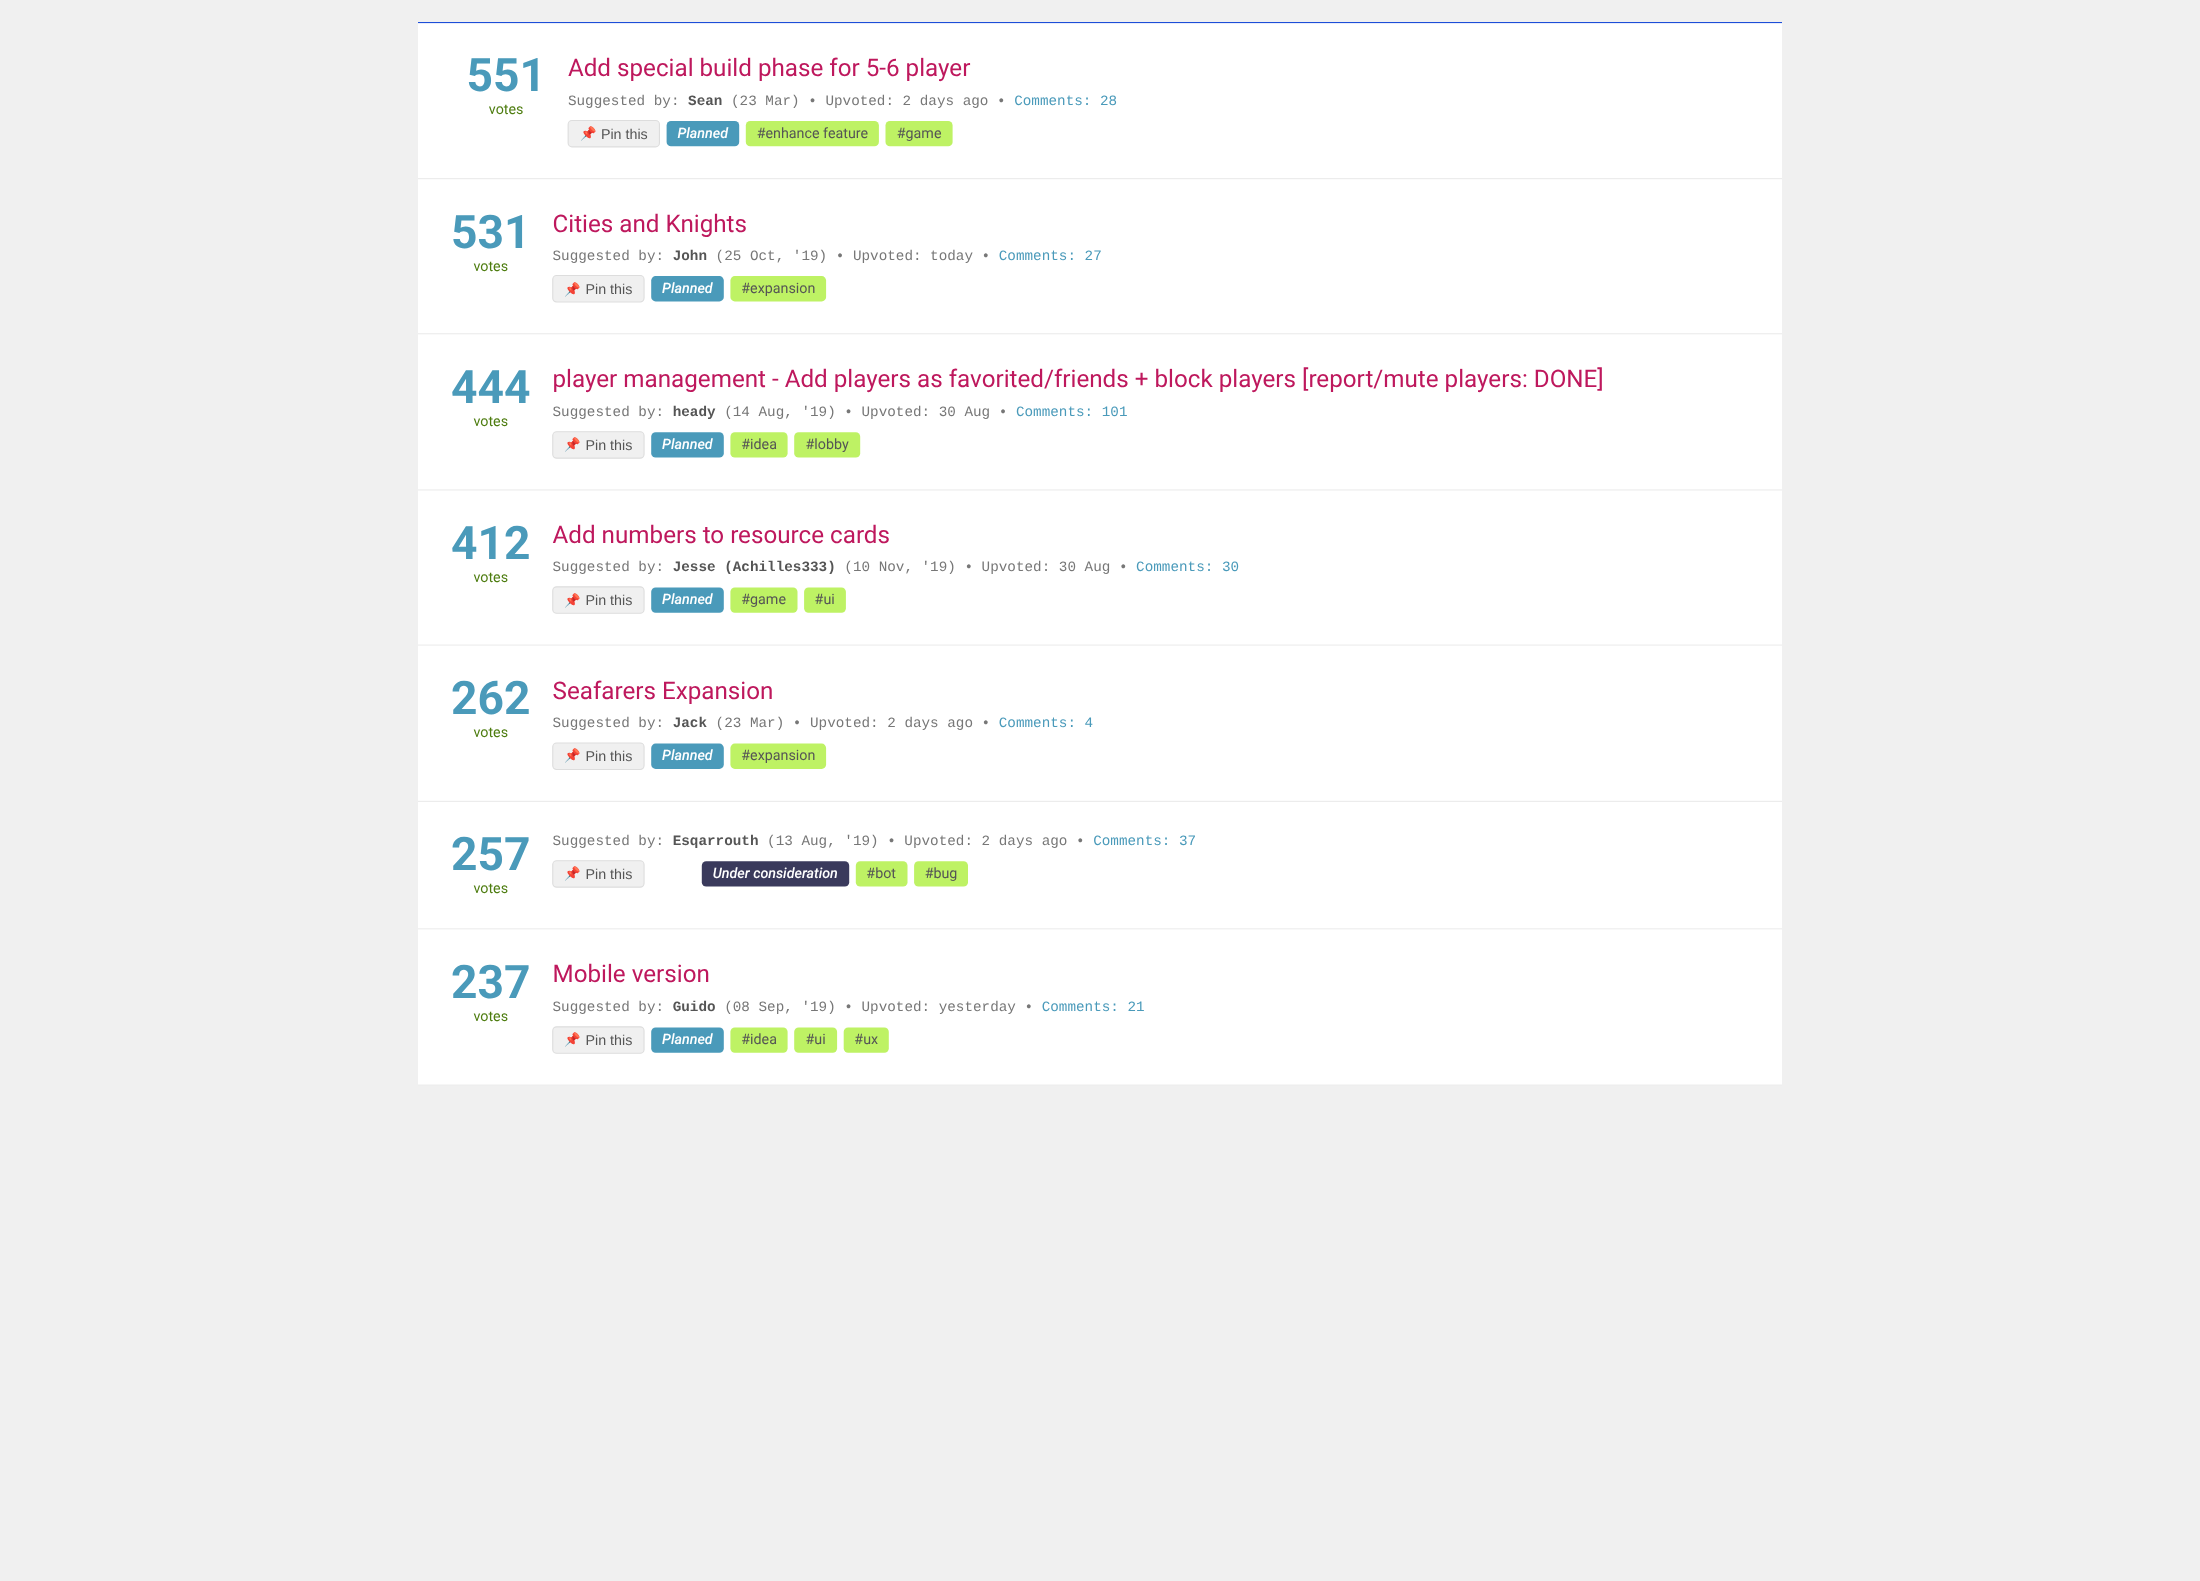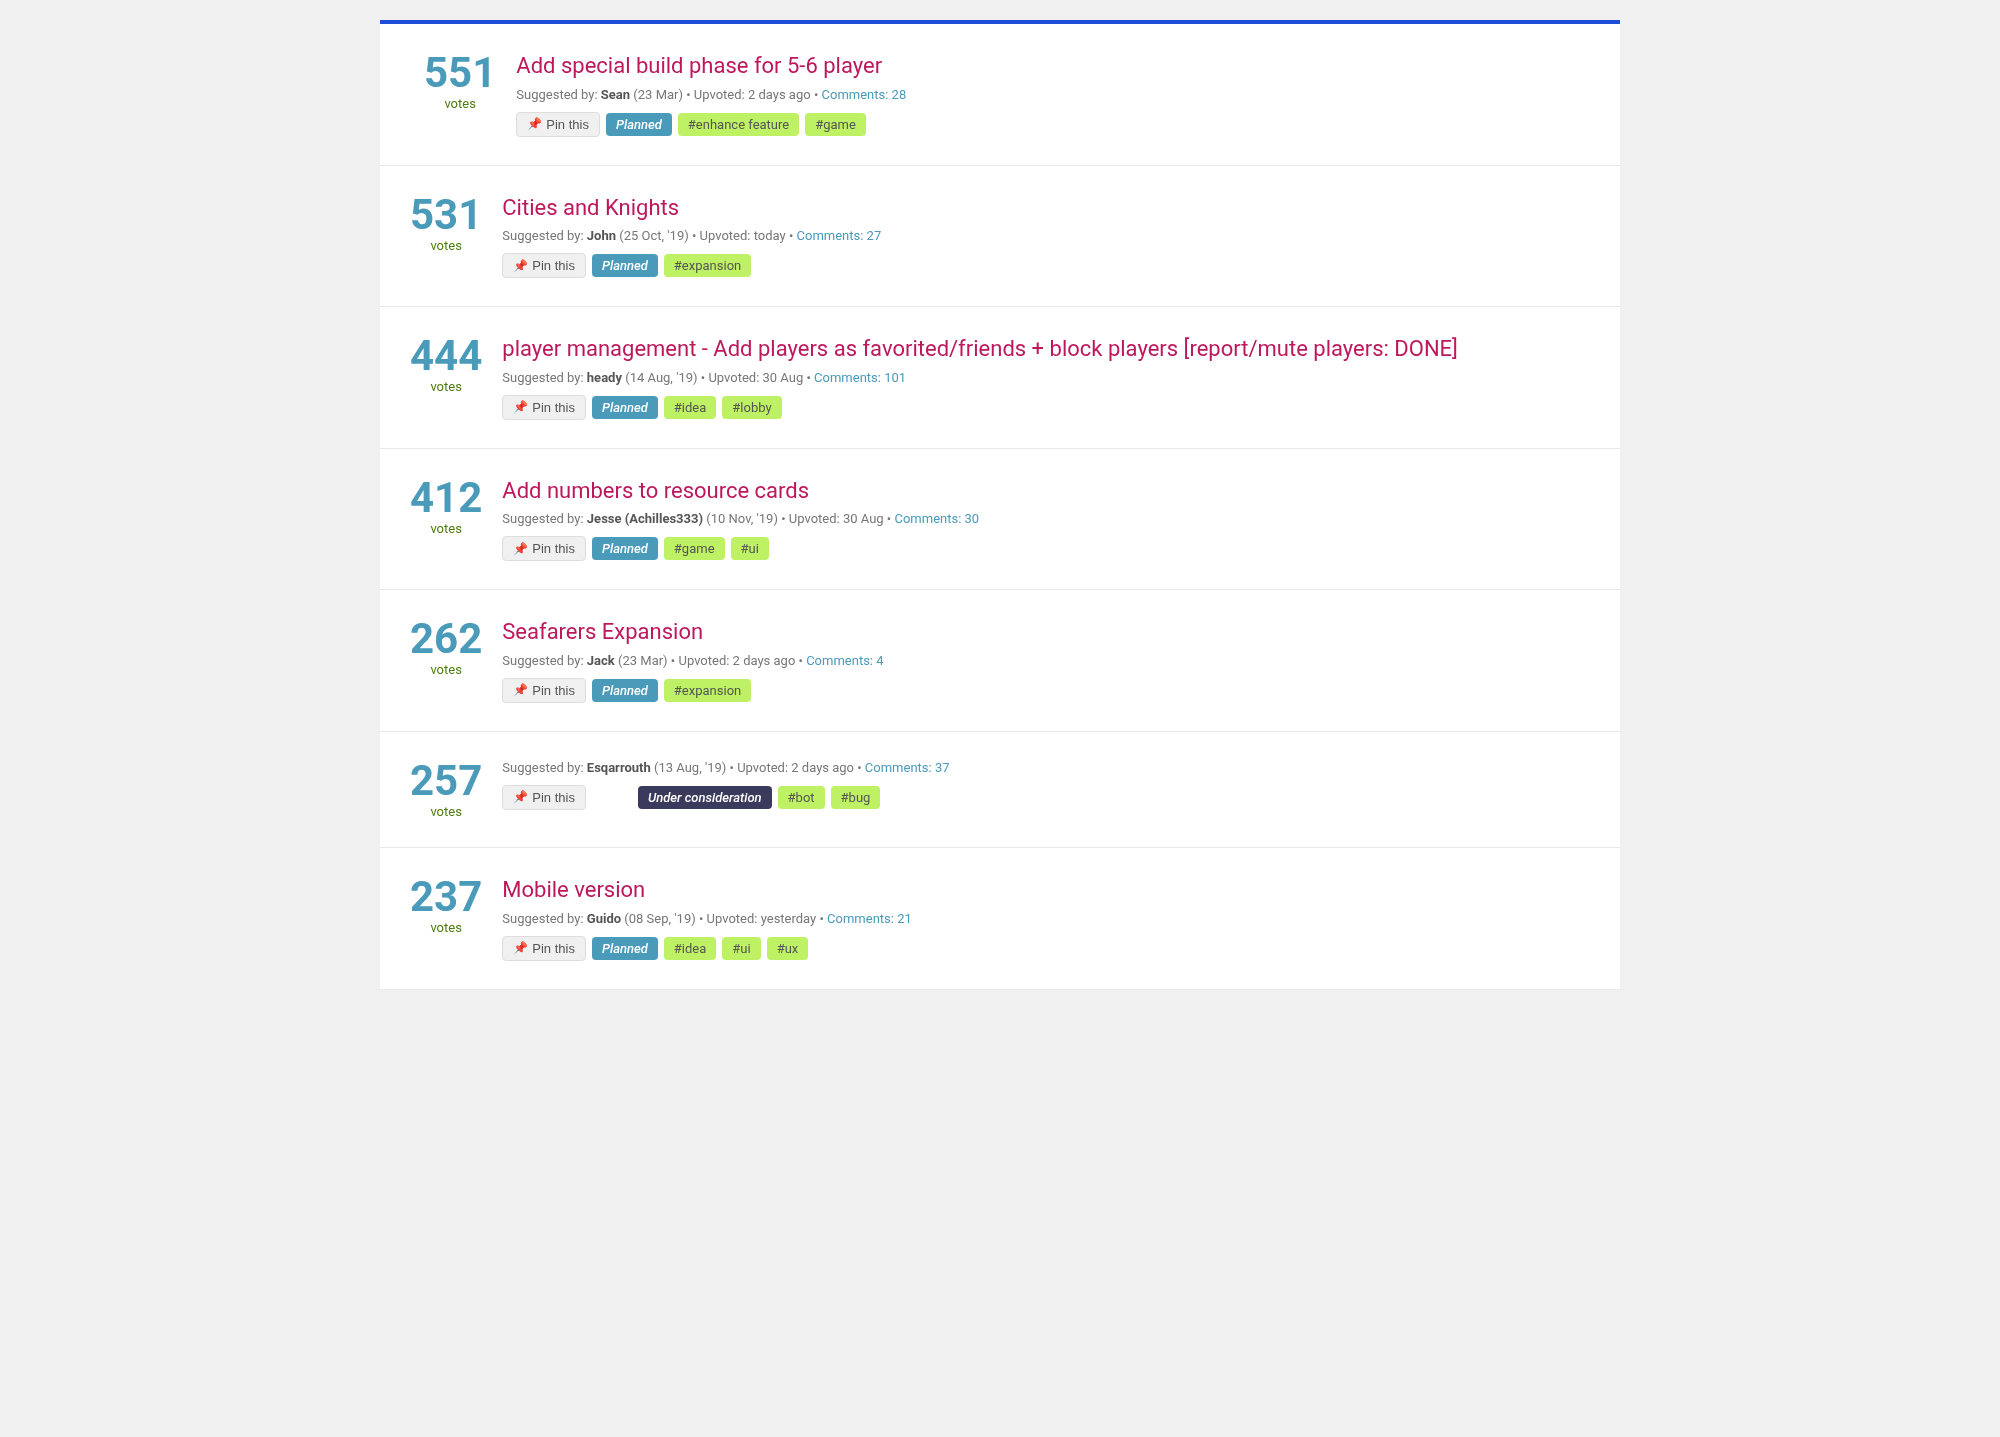--- a/index.html
+++ b/index.html
@@ -24,21 +24,21 @@
       gap: 0;
     }
     .item-row {
       display: flex;
       align-items: flex-start;
       background: #fff;
       border-bottom: 1px solid #e8e8e8;
       padding: 28px 30px;
     }
     .item-row:first-child {
-      border-top: 4px solid #1d4ed8;
+      border-top: 1px solid #1d4ed8;
       padding-left: 44px;
     }
     .vote-count {
       min-width: 90px;
       text-align: center;
       padding-right: 20px;
       flex-shrink: 0;
     }
     .vote-number {
       font-size: 42px;
@@ -60,20 +60,21 @@
       font-size: 22px;
       font-weight: 400;
       color: #be185d;
       margin-bottom: 6px;
       line-height: 1.3;
     }
     .item-meta {
       font-size: 13px;
       color: #777;
       margin-bottom: 10px;
+      font-family: Liberation Mono, monospace;
     }
     .item-meta .author {
       font-weight: 700;
       color: #555;
     }
     .item-meta .comments-link {
       color: #4a9aba;
       text-decoration: none;
     }
     .item-tags {

